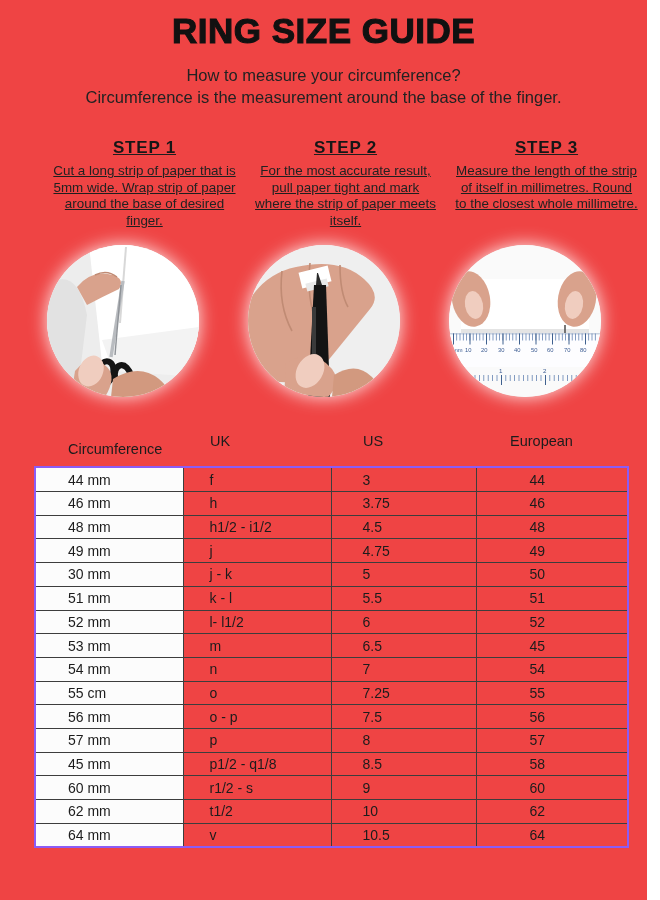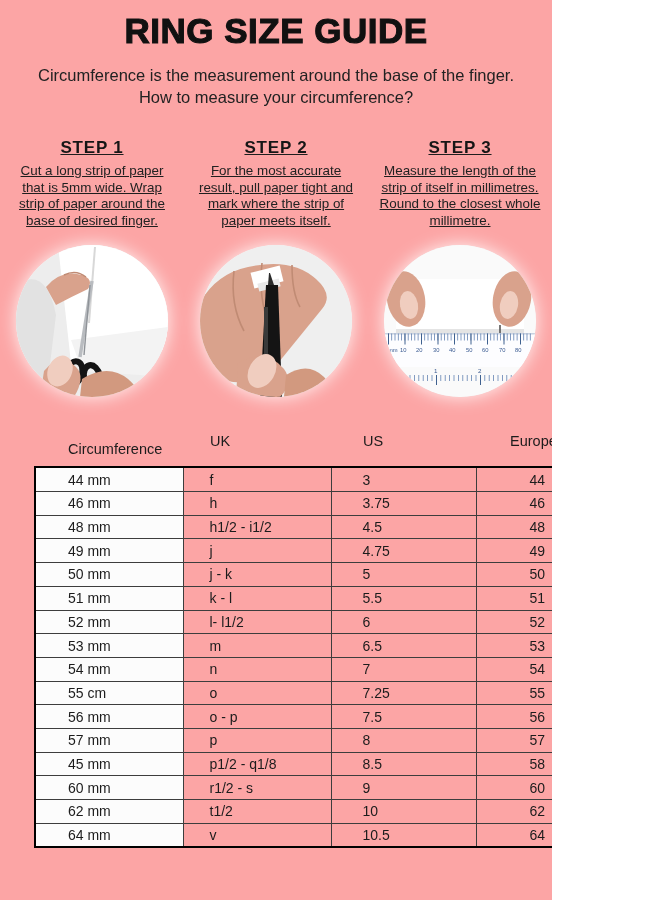--- a/index.html
+++ b/index.html
@@ -1,18 +1,18 @@
 <!DOCTYPE html>
 <html><head>
 <meta charset="utf-8">
 <style>
   html,body { margin:0; padding:0; }
   .page {
-    position:relative; width:552px; height:900px;
-    background:#fca5a5; overflow:hidden;
+    position:relative; width:647px; height:900px;
+    background:#ef4444; overflow:hidden;
     font-family:"Liberation Sans", sans-serif; color:#1e1e1e;
   }
   .title {
     margin:0; padding-top:11px; text-align:center;
     font-size:35px; line-height:40px; font-weight:900; letter-spacing:0.5px;
     color:#111; -webkit-text-stroke:1.1px #111;
   }
   .intro { margin-top:14px; text-align:center; font-size:16.5px; line-height:21.5px; color:#222; }
   .steps-row { display:flex; justify-content:flex-end; margin-top:30px;text-decoration:underline; }
   .step { width:201px; text-align:center; }
@@ -29,41 +29,41 @@
   .col-headers {
     display:grid; grid-template-columns:148px 148px 145px 152px;
     font-size:14.5px; color:#1c1c1c; padding-bottom:9px;
   }
   .col-headers span:nth-child(1){ padding-left:34px;margin-top:8px; }
   .col-headers span:nth-child(2){ padding-left:28px; }
   .col-headers span:nth-child(3){ padding-left:33px; }
   .col-headers span:nth-child(4){ padding-left:35px; }
   table.size-table {
     border-collapse:collapse; table-layout:fixed; width:593px;
-    border:2px solid #000000;
+    border:2px solid #8b5cf6;
   }
   .size-table td {
     border:1px solid #3d3d3d; height:20.7px; font-size:14px; color:#1c1c1c;
     overflow:hidden; white-space:nowrap;
   }
   .size-table td:nth-child(1){ background:#fcfcfc; padding-left:32px; }
   .size-table td:nth-child(2){ padding-left:26px; }
   .size-table td:nth-child(3){ padding-left:31px; }
   .size-table td:nth-child(4){ padding-left:53px; }
 </style>
 </head>
 <body>
 
 <div class="page">
 
   <h1 class="title">RING SIZE GUIDE</h1>
 
   <div class="intro">
+    <div>How to measure your circumference?</div>
     <div>Circumference is the measurement around the base of the finger.</div>
-    <div>How to measure your circumference?</div>
   </div>
 
   <div class="steps-row">
     <div class="step">
       <div class="step-title">STEP 1</div>
       <div class="step-text">Cut a long strip of paper that is 5mm wide. Wrap strip of paper around the base of desired finger.</div>
     </div>
     <div class="step">
       <div class="step-title">STEP 2</div>
       <div class="step-text">For the most accurate result, pull paper tight and mark where the strip of paper meets itself.</div>
@@ -206,42 +206,42 @@
             <td>4.5</td>
             <td>48</td>
           </tr>
           <tr>
             <td>49 mm</td>
             <td>j</td>
             <td>4.75</td>
             <td>49</td>
           </tr>
           <tr>
-            <td>50 mm</td>
+            <td>30 mm</td>
             <td>j - k</td>
             <td>5</td>
             <td>50</td>
           </tr>
           <tr>
             <td>51 mm</td>
             <td>k - l</td>
             <td>5.5</td>
             <td>51</td>
           </tr>
           <tr>
             <td>52 mm</td>
             <td>l- l1/2</td>
             <td>6</td>
             <td>52</td>
           </tr>
           <tr>
             <td>53 mm</td>
             <td>m</td>
             <td>6.5</td>
-            <td>53</td>
+            <td>45</td>
           </tr>
           <tr>
             <td>54 mm</td>
             <td>n</td>
             <td>7</td>
             <td>54</td>
           </tr>
           <tr>
             <td>55 cm</td>
             <td>o</td>

